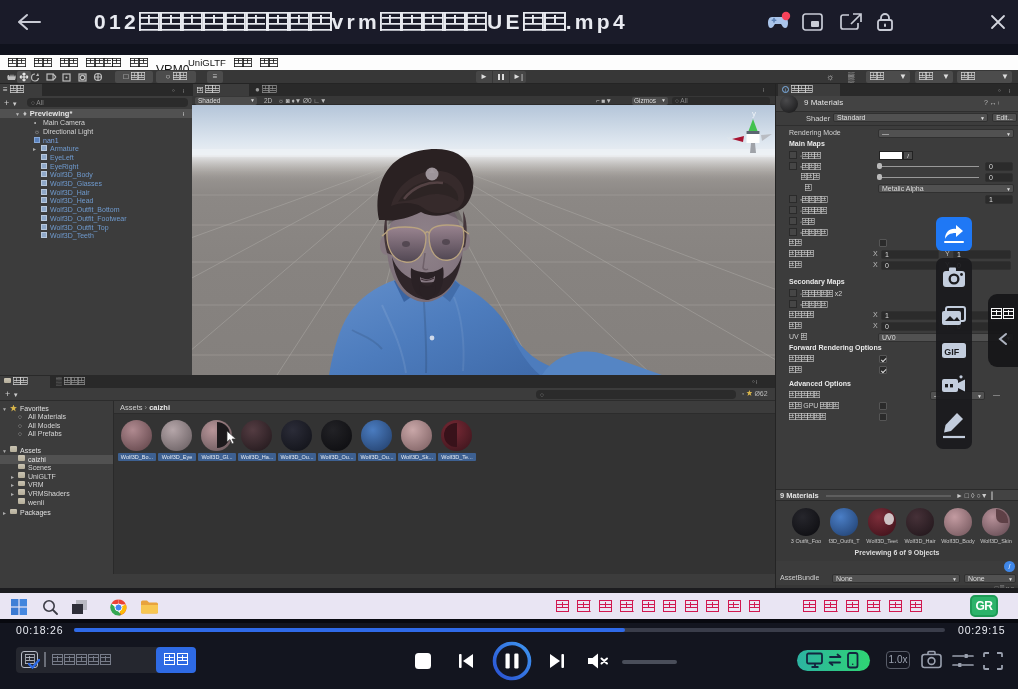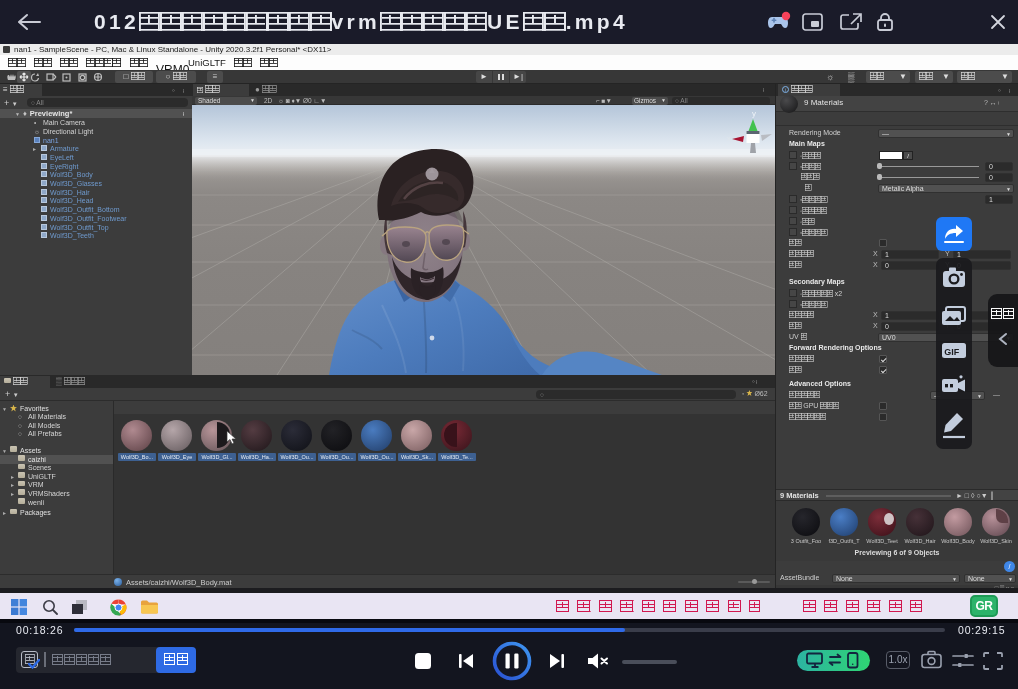--- a/index.html
+++ b/index.html
@@ -44,24 +44,20 @@
 </svg>
 <svg class="ab" style="left:876px;top:12px" width="18" height="20" viewBox="0 0 18 20">
  <rect x="2" y="8" width="14" height="10" rx="2" fill="none" stroke="#c9ccd6" stroke-width="1.8"></rect>
  <path d="M5 8 V6 a4 4 0 0 1 8 0 V8" fill="none" stroke="#c9ccd6" stroke-width="1.8"></path>
  <rect x="8" y="11.5" width="2" height="3.5" rx="1" fill="#c9ccd6"></rect>
 </svg>
 <svg class="ab" style="left:989px;top:13px;z-index:6" width="18" height="18" viewBox="0 0 18 18">
  <path d="M3 3 L15 15 M15 3 L3 15" stroke="#d3d5dd" stroke-width="1.8" stroke-linecap="round"></path>
 </svg>
 
-<div class="ab" style="left:0;top:44px;width:1018px;height:11px;background:#ececec">
- <div class="ab" style="left:3px;top:2px;width:7px;height:7px;background:#3a3a3a;border-radius:1px"></div>
- <div class="ab" style="left:14px;top:1px;font-size:8px;color:#1a1a1a;white-space:nowrap">nan1 - SampleScene - PC, Mac &amp; Linux Standalone - Unity 2020.3.2f1 Personal* &lt;DX11&gt;</div>
-</div>
 <div class="ab" style="left:0;top:55px;width:1018px;height:15px;background:#fdfdfd;font-size:10px;color:#151515">
  <span class="ab" style="left:8px;top:2px"><i class="h"></i><i class="h"></i></span>
  <span class="ab" style="left:34px;top:2px"><i class="h"></i><i class="h"></i></span>
  <span class="ab" style="left:60px;top:2px"><i class="h"></i><i class="h"></i></span>
  <span class="ab" style="left:86px;top:2px"><i class="h"></i><i class="h"></i><i class="h"></i><i class="h"></i></span>
  <span class="ab" style="left:130px;top:2px"><i class="h"></i><i class="h"></i></span>
  <span class="ab" style="left:156px;top:8px;font-size:12px">VRM0</span>
  <span class="ab" style="left:188px;top:2px;font-size:9.5px">UniGLTF</span>
  <span class="ab" style="left:234px;top:2px"><i class="h"></i><i class="h"></i></span>
  <span class="ab" style="left:260px;top:2px"><i class="h"></i><i class="h"></i></span>
@@ -294,20 +290,25 @@
  <div class="ab" style="left:0;top:0;width:243px;height:12px;background:#292929"></div>
  <div class="ab" style="left:2px;top:0;width:62px;height:12px;background:#3c3c3c;color:#ddd;font-size:8px;line-height:12px"><span style="margin-left:4px"><span style="display:inline-block;width:7px;height:7px;border:1px solid #7fb2e8;border-radius:50%;color:#7fb2e8;font-size:5px;line-height:6px;text-align:center;box-sizing:border-box">i</span> <i class="h"></i><i class="h"></i><i class="h"></i></span></div>
  <div class="ab" style="left:222px;top:2px;color:#999;font-size:8px">◦</div>
       <div class="ab" style="left:234px;top:2px;color:#999;font-size:8px"><span class="vd">...</span></div>
 
  <div class="ab" style="left:0;top:12px;width:243px;height:16px;background:#434343;border-bottom:1px solid #2e2e2e">
   <div class="ab" style="left:4px;top:-1px;width:18px;height:18px;border-radius:50%;background:radial-gradient(circle at 35% 30%,#4a4a4c,#141415)"></div>
   <div class="ab" style="left:28px;top:2px;font-size:8px;color:#e2e2e2">9 Materials</div>
   <div class="ab" style="left:208px;top:3px;color:#bbb;font-size:7px">? ↔ <span class="vd">...</span></div>
  </div>
+ <div class="ab" style="left:0;top:28px;width:243px;height:12px">
+  <div class="ab" style="left:30px;top:2px;font-size:7.5px;color:#d5d5d5">Shader</div>
+  <div class="ab" style="left:57px;top:1px;width:155px;height:9px;background:#515151;border-radius:2px;border:1px solid #303030;color:#e2e2e2;font-size:7px;line-height:8px"><span style="margin-left:3px">Standard</span><span style="float:right;margin-right:2px;font-size:5px">▼</span></div>
+  <div class="ab" style="left:216px;top:1px;width:25px;height:9px;background:#515151;border-radius:2px;border:1px solid #303030;color:#e2e2e2;font-size:6.5px;text-align:center;line-height:8px">Edit...</div>
+ </div>
  <div class="ab" style="left:0;top:41px;width:243px;height:1px;background:#2e2e2e"></div>
 </div>
 <div class="ab" style="left:775px;top:128px;width:243px;height:300px">
       <div class="ab" style="left:0;top:0px;width:243px;height:10px">
         <span class="ab" style="left:14px;top:1px;font-size:7px;color:#cfcfcf;white-space:nowrap">Rendering Mode</span>
         <div class="ab" style="left:103px;top:0.5px;width:136px;height:9px;background:#515151;border:1px solid #303030;border-radius:2px;color:#ddd;font-size:7px;line-height:8px"><span style="margin-left:3px">—</span><span style="float:right;margin-right:2px;font-size:5px">▼</span></div>
       </div>
       <div class="ab" style="left:0;top:11px;width:243px;height:10px">
         <span class="ab" style="left:14px;top:1px;font-size:7px;color:#e8e8e8;font-weight:700;white-space:nowrap">Main Maps</span>
       </div>
@@ -529,20 +530,23 @@
         <span class="ab" style="left:18px;top:0.5px;font-size:6.5px"><span class="fo"></span></span>
         <span class="ab" style="left:28px;top:0.5px;font-size:7px;color:#d6d6d6;white-space:nowrap">wenli</span>
       </div>
       <div class="ab" style="left:0;top:107.59999999999998px;width:113px;height:8.6px;">
         <span class="ab" style="left:2px;top:1.5px;font-size:5px;color:#aaa">►</span>
         <span class="ab" style="left:10px;top:0.5px;font-size:6.5px"><span class="fo"></span></span>
         <span class="ab" style="left:20px;top:0.5px;font-size:7px;color:#e0e0e0;white-space:nowrap">Packages</span>
       </div>
     </div>
 <div class="ab" style="left:113px;top:401px;width:1px;height:173px;background:#2a2a2a"></div>
+<div class="ab" style="left:114px;top:401px;width:661px;height:13px;background:#3c3c3c;border-bottom:1px solid #2c2c2c">
+ <div class="ab" style="left:6px;top:2px;font-size:7.5px;color:#cfcfcf">Assets <span style="color:#999">›</span> <b style="color:#e8e8e8">caizhi</b></div>
+</div>
 <div class="ab" style="left:114px;top:414px;width:661px;height:160px;background:#333333"></div>
 <div class="ab" style="left:114px;top:414px;width:661px;height:160px">
       <div class="ab" style="left:7px;top:6px;width:31px;height:31px">
         <div class="ab" style="left:0;top:0;width:31px;height:31px;border-radius:50%;background:radial-gradient(circle at 38% 32%,#b08a90,#6e5055 78%)"></div>
       </div>
       <div class="ab" style="left:4px;top:39px;width:38px;height:8px;background:#3d6091;border-radius:1px;color:#e8edf5;font-size:5.5px;text-align:center;line-height:8px;overflow:hidden">Wolf3D_Bo...</div>
       <div class="ab" style="left:47px;top:6px;width:31px;height:31px">
         <div class="ab" style="left:0;top:0;width:31px;height:31px;border-radius:50%;background:radial-gradient(circle at 38% 32%,#b5a6a9,#756a6d 78%)"></div>
       </div>
       <div class="ab" style="left:44px;top:39px;width:38px;height:8px;background:#3d6091;border-radius:1px;color:#e8edf5;font-size:5.5px;text-align:center;line-height:8px;overflow:hidden">Wolf3D_Eye</div>
@@ -573,26 +577,20 @@
       <div class="ab" style="left:284px;top:39px;width:38px;height:8px;background:#3d6091;border-radius:1px;color:#e8edf5;font-size:5.5px;text-align:center;line-height:8px;overflow:hidden">Wolf3D_Sk...</div>
       <div class="ab" style="left:327px;top:6px;width:31px;height:31px">
         <div class="ab" style="left:0;top:0;width:31px;height:31px;border-radius:50%;background:radial-gradient(circle at 38% 32%,#7a2a36,#451820 78%)"></div>
         <div class="ab" style="left:3px;top:3px;width:13px;height:24px;border-radius:12px 0 0 12px;background:#38121a"></div>
       </div>
       <div class="ab" style="left:324px;top:39px;width:38px;height:8px;background:#3d6091;border-radius:1px;color:#e8edf5;font-size:5.5px;text-align:center;line-height:8px;overflow:hidden">Wolf3D_Te...</div>
     </div>
 <svg class="ab" style="left:226px;top:430px;z-index:4" width="11" height="15" viewBox="0 0 11 15">
       <path d="M1 1 L1 12 L4 9.5 L6 14 L8 13 L6 9 L10 9 Z" fill="#fff" stroke="#333" stroke-width=".7"></path>
     </svg>
-<div class="ab" style="left:0;top:574px;width:775px;height:14px;background:#3c3c3c;border-top:1px solid #2c2c2c">
- <div class="ab" style="left:114px;top:3px;width:8px;height:8px;border-radius:50%;background:radial-gradient(circle at 35% 30%,#7ab0e8,#2a5d9c)"></div>
- <div class="ab" style="left:126px;top:2.5px;font-size:7.5px;color:#cccccc">Assets/caizhi/Wolf3D_Body.mat</div>
- <div class="ab" style="left:738px;top:6px;width:32px;height:2px;background:#5a5a5a;border-radius:1px"></div>
- <div class="ab" style="left:752px;top:4px;width:5px;height:5px;border-radius:50%;background:#999"></div>
-</div>
 <div class="ab" style="left:0;top:588px;width:1018px;height:5px;background:#1c1c1f"></div>
 
 <div class="ab" style="left:0;top:593px;width:1018px;height:26px;background:#e9e5f3">
  <svg class="ab" style="left:11px;top:6px" width="16" height="16" viewBox="0 0 16 16">
   <rect x="0" y="0" width="7.4" height="7.4" fill="#3f7fd6"></rect>
         <rect x="8.6" y="0" width="7.4" height="7.4" fill="#4285dd"></rect>
   <rect x="0" y="8.6" width="7.4" height="7.4" fill="#3b7ad2"></rect>
         <rect x="8.6" y="8.6" width="7.4" height="7.4" fill="#4688e0"></rect>
  </svg>
  <svg class="ab" style="left:42px;top:6px" width="16" height="16" viewBox="0 0 16 16">

